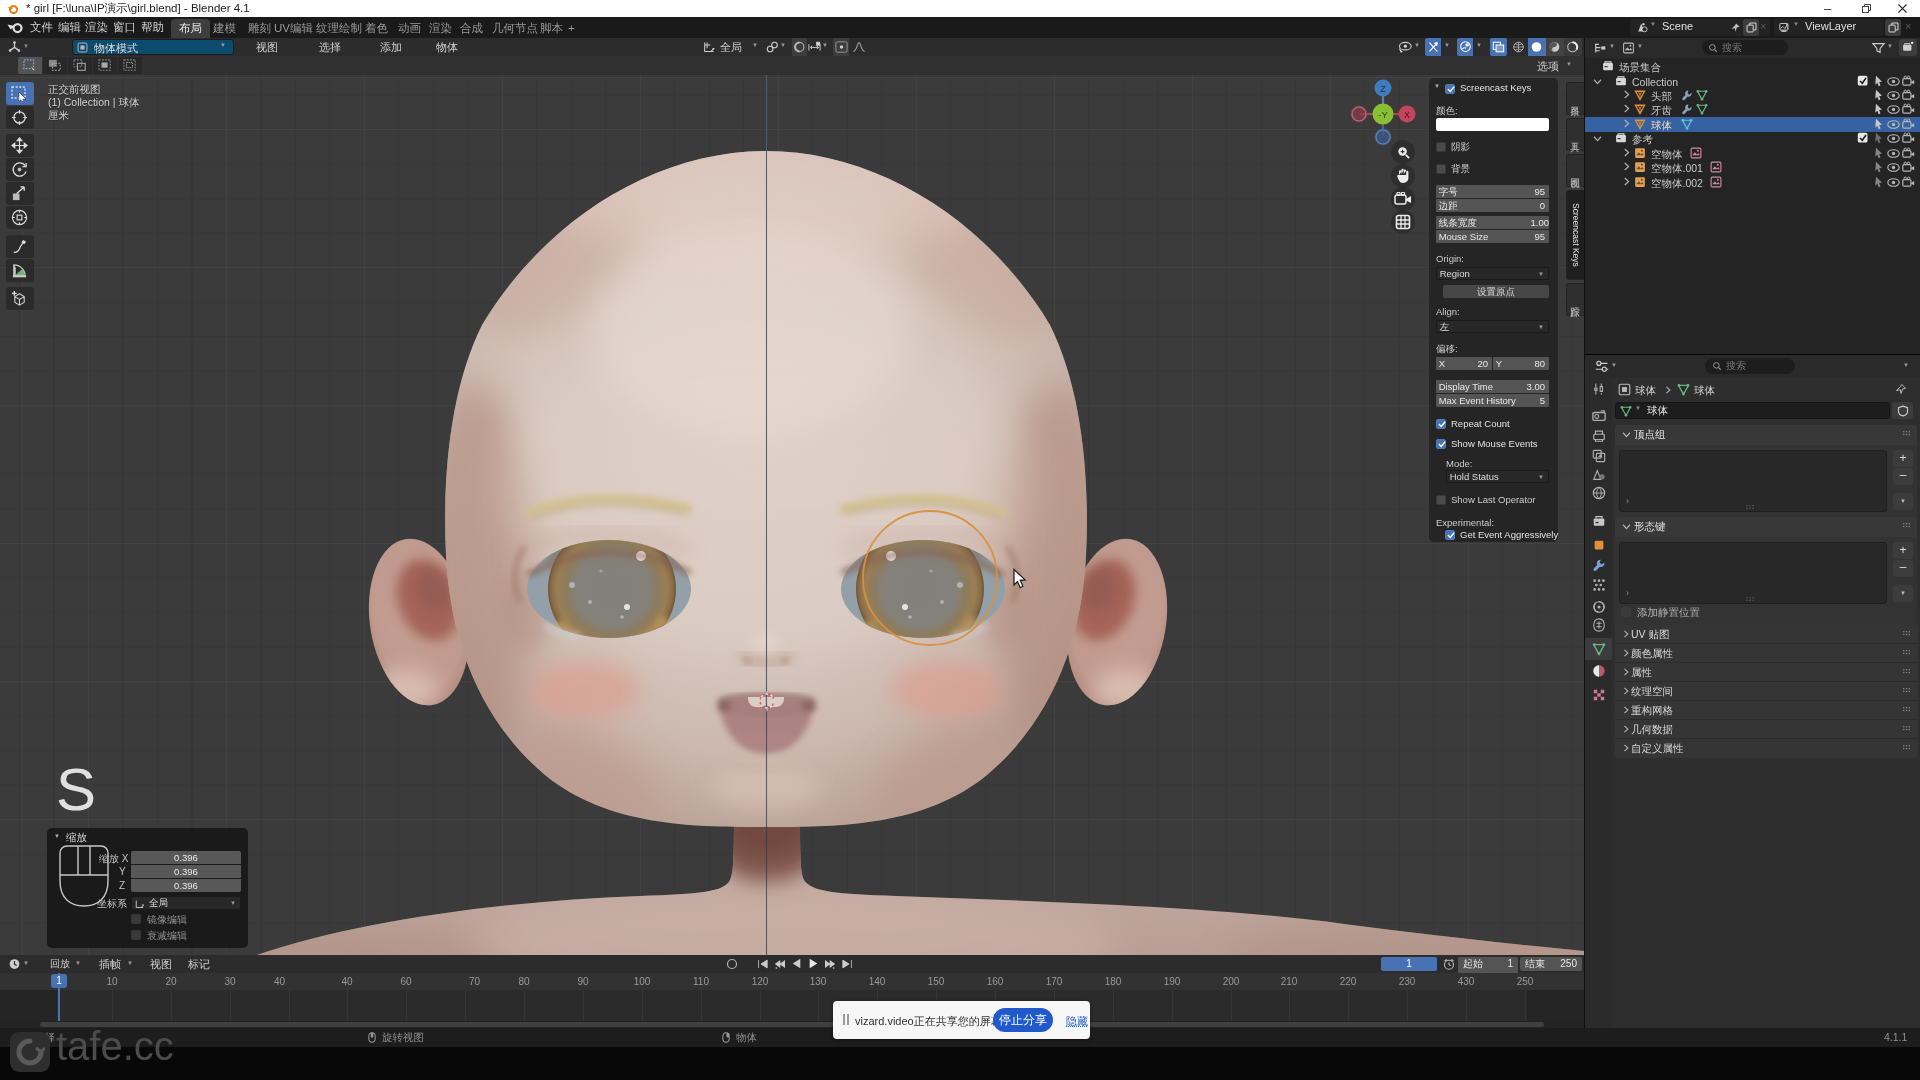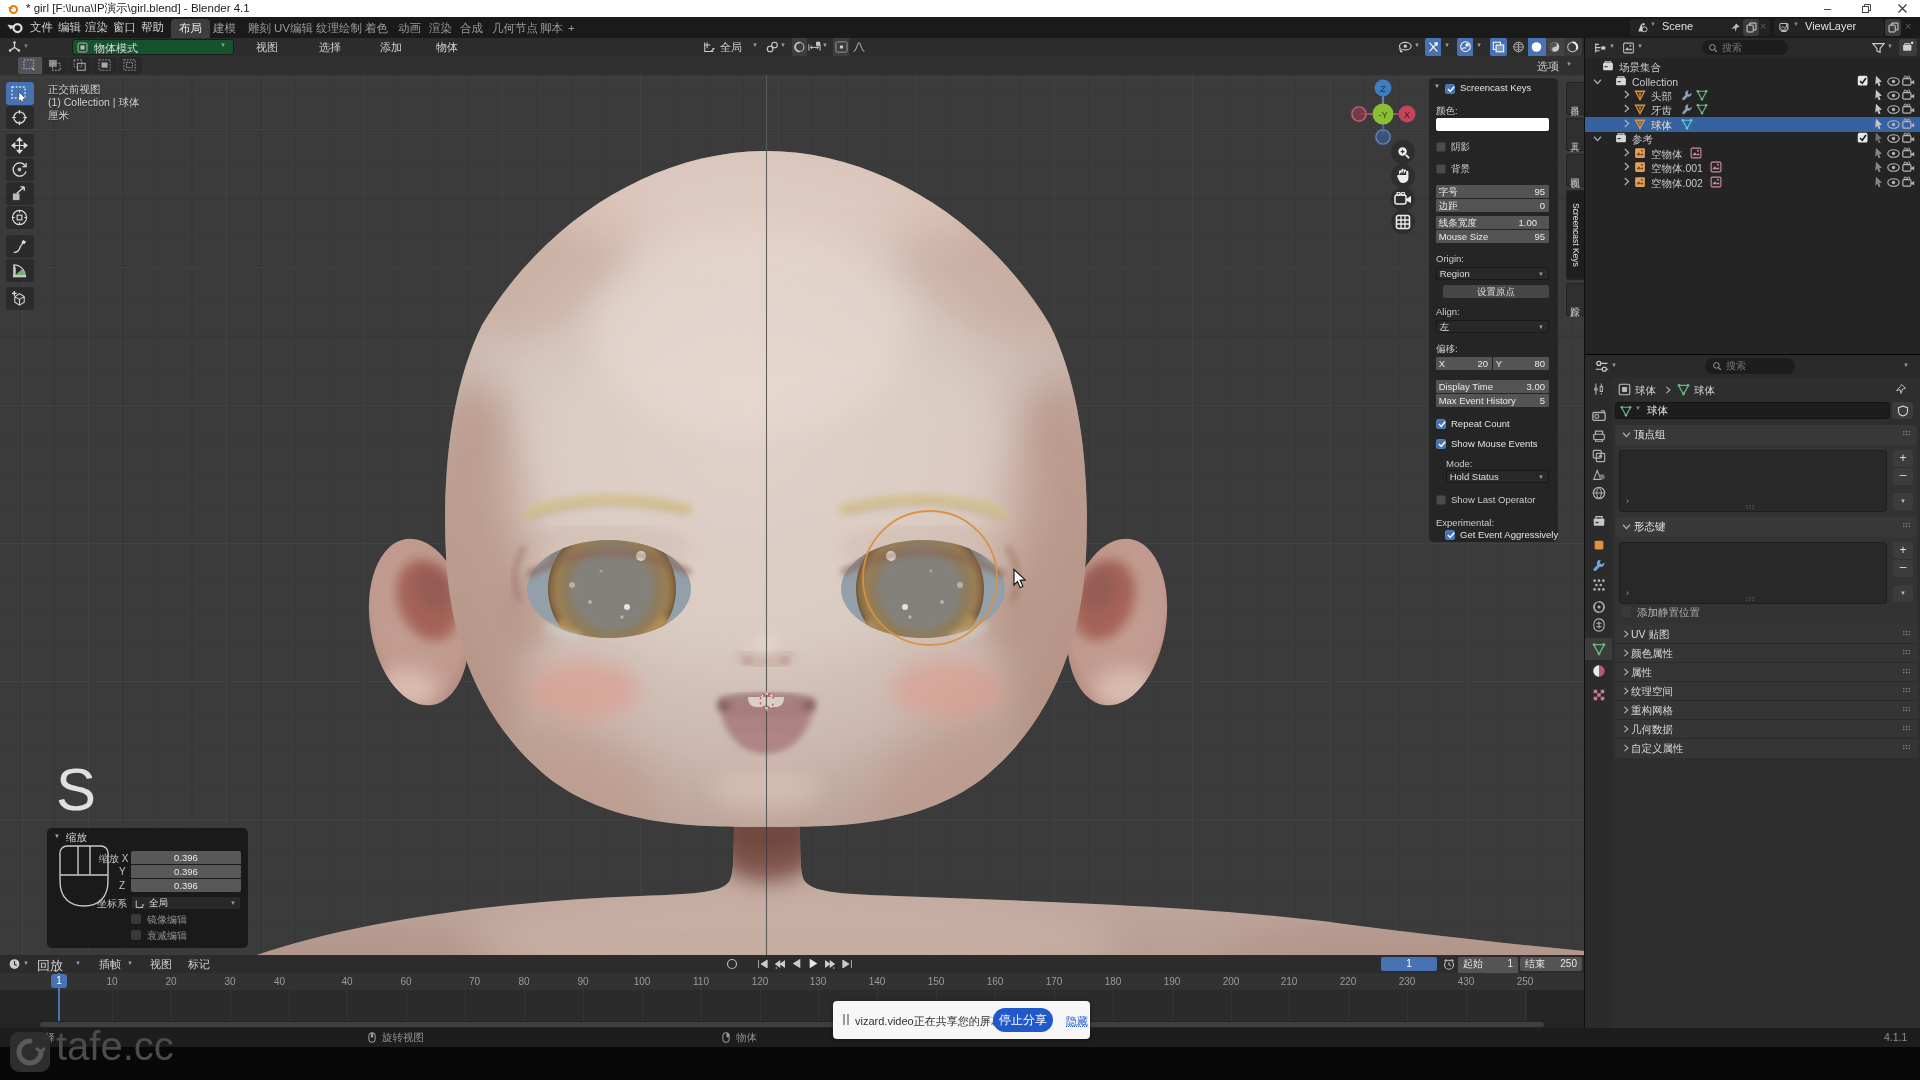--- a/index.html
+++ b/index.html
@@ -111,21 +111,21 @@
  <span class="abs" style="left:1905px;top:3px;color:#5a5a5a;font-size:11px">×</span>
 </div>
 <div class="abs" id="vpheader">
  <svg class="abs" style="left:8px;top:3px" width="13" height="12" viewBox="0 0 16 15">
       <path d="M8 1 L8 8 M8 8 L2 12 M8 8 L14 12" stroke="#ccc" stroke-width="1.6"></path>
       <circle cx="8" cy="2" r="1.6" fill="#ccc"></circle>
       <circle cx="2.5" cy="12" r="1.6" fill="#ccc"></circle>
       <circle cx="13.5" cy="12" r="1.6" fill="#ccc"></circle>
     </svg>
  <span class="abs" style="left:23px;top:5px;color:#888;font-size:6px">▼</span>
- <div class="abs" style="left:72px;top:1px;width:162px;height:16px;background:#14532d;border:1px solid #1c1c1c;border-radius:3px">
+ <div class="abs" style="left:72px;top:1px;width:162px;height:16px;background:#0c4a6e;border:1px solid #1c1c1c;border-radius:3px">
    <svg class="abs" style="left:4px;top:2px" width="11" height="11" viewBox="0 0 16 16">
         <rect x="1.5" y="1.5" width="13" height="13" rx="2" fill="none" stroke="#bbb" stroke-width="1.4"></rect>
         <rect x="5" y="5" width="6" height="6" fill="#bbb"></rect>
       </svg>
    <span class="abs" style="left:21px;top:1px;color:#dcdcdc;font-size:11px">物体模式</span>
    <span class="abs" style="left:147px;top:2px;color:#999;font-size:6px">▼</span>
  </div>
  <span class="abs" style="left:256px;top:2px">视图</span>
  <span class="abs" style="left:319px;top:2px">选择</span>
  <span class="abs" style="left:380px;top:2px">添加</span>
@@ -515,21 +515,21 @@
       </svg>
  <span class="skl" style="left:31px;top:4px;color:#e2e2e2">Screencast Keys</span>
  <span class="skl" style="left:7px;top:27px">颜色:</span>
  <div class="abs" style="left:7px;top:40px;width:113px;height:13px;background:#fff;border-radius:2px"></div>
  <span class="skcb" style="left:7px;top:64px"></span>
       <span class="skl" style="left:22px;top:63px">阴影</span>
  <span class="skcb" style="left:7px;top:86px"></span>
       <span class="skl" style="left:22px;top:85px">背景</span>
  <div class="skf" style="left:7px;top:107px;width:113px">&nbsp;字号<span style="float:right;margin-right:4px">95</span></div>
  <div class="skf" style="left:7px;top:121px;width:113px">&nbsp;边距<span style="float:right;margin-right:4px">0</span></div>
- <div class="skf" style="left:7px;top:138px;width:113px">&nbsp;线条宽度<span style="float:right;margin-right:12px">1.00</span></div>
+ <div class="skf" style="left:7px;top:138px;width:113px">&nbsp;线条宽度<span style="float:right;margin-right:0">1.00</span></div>
  <div class="skf" style="left:7px;top:152px;width:113px">&nbsp;Mouse Size<span style="float:right;margin-right:4px">95</span></div>
  <span class="skl" style="left:7px;top:175px">Origin:</span>
  <div class="skd" style="left:7px;top:189px;width:113px">&nbsp;Region<span style="float:right;margin-right:4px;color:#999;font-size:6px">▼</span></div>
  <div class="abs" style="left:14px;top:207px;width:106px;height:13px;background:#474747;border-radius:2px;text-align:center;line-height:13px;font-size:9.5px;color:#ddd">设置原点</div>
  <span class="skl" style="left:7px;top:228px">Align:</span>
  <div class="skd" style="left:7px;top:242px;width:113px">&nbsp;左<span style="float:right;margin-right:4px;color:#999;font-size:6px">▼</span></div>
  <span class="skl" style="left:7px;top:265px">偏移:</span>
  <div class="skf" style="left:7px;top:279px;width:56px">&nbsp;X<span style="float:right;margin-right:4px">20</span></div>
  <div class="skf" style="left:64px;top:279px;width:56px">&nbsp;Y<span style="float:right;margin-right:4px">80</span></div>
  <div class="skf" style="left:7px;top:302px;width:113px">&nbsp;Display Time<span style="float:right;margin-right:4px">3.00</span></div>
@@ -1080,21 +1080,21 @@
     </svg>
 </div>
 <div class="abs" id="timeline">
 
  <div class="abs" style="left:0;top:0;width:1584px;height:18px;background:#2c2c2c"></div>
  <svg class="abs" style="left:8px;top:3px" width="13" height="12" viewBox="0 0 16 16">
       <circle cx="8" cy="8" r="6.5" fill="#ccc"></circle>
       <path d="M8 4 v4.5 L11 10" stroke="#2c2c2c" stroke-width="1.5" fill="none"></path>
     </svg>
  <span class="abs" style="left:23px;top:5px;color:#999;font-size:6px">▼</span>
- <span class="abs" style="left:37px;top:2px;color:#d0d0d0;font-size:13px">回放</span>
+ <span class="abs" style="left:50px;top:2px;color:#d0d0d0;font-size:10px">回放</span>
  <span class="abs" style="left:75px;top:5px;color:#999;font-size:6px">▼</span>
  <span class="abs" style="left:99px;top:2px;color:#d0d0d0;font-size:11px">插帧</span>
  <span class="abs" style="left:127px;top:5px;color:#999;font-size:6px">▼</span>
  <span class="abs" style="left:150px;top:2px;color:#d0d0d0;font-size:11px">视图</span>
  <span class="abs" style="left:188px;top:2px;color:#d0d0d0;font-size:11px">标记</span>
  <svg class="abs" style="left:726px;top:3px" width="12" height="12" viewBox="0 0 16 16">
       <circle cx="8" cy="8" r="6" fill="none" stroke="#b5b5b5" stroke-width="1.6"></circle>
     </svg>
  <svg class="abs" style="left:757px;top:4px" width="11" height="10" viewBox="0 0 14 12">
       <path d="M2 1 v10 M13 1 L5 6 L13 11 Z" fill="#ccc" stroke="#ccc" stroke-width="1"></path>

